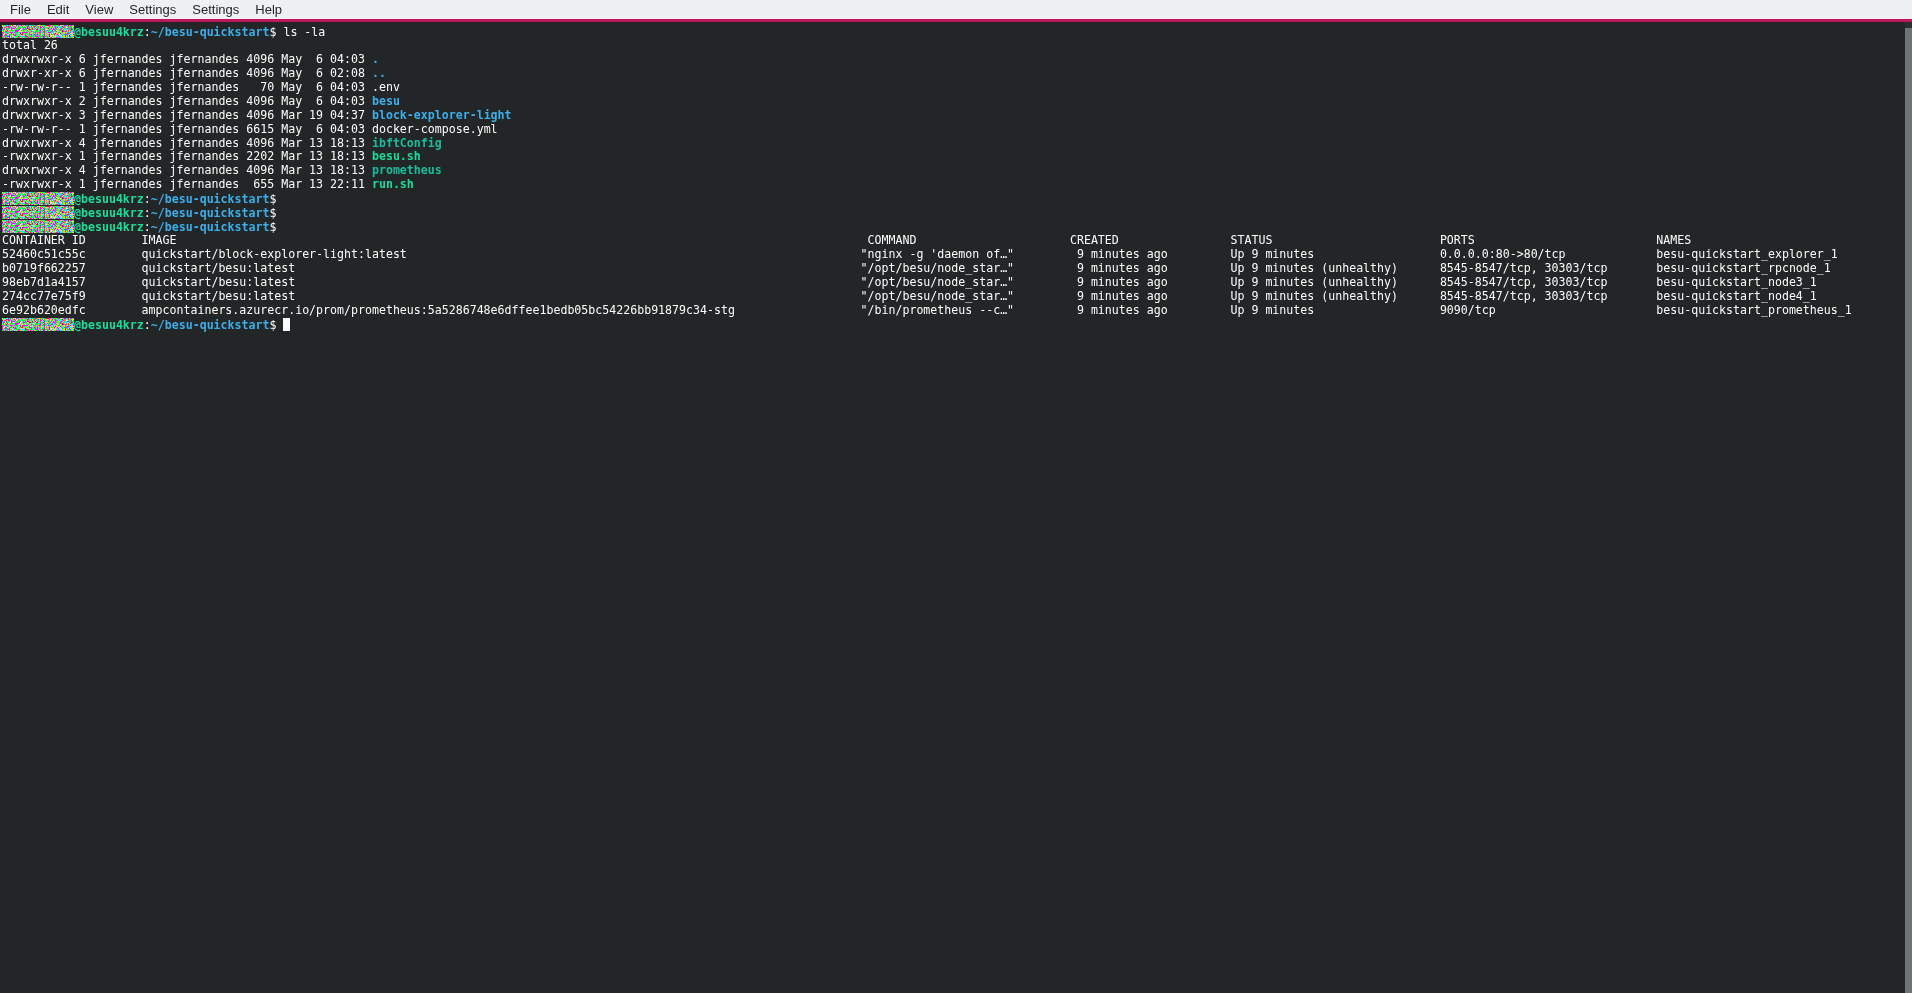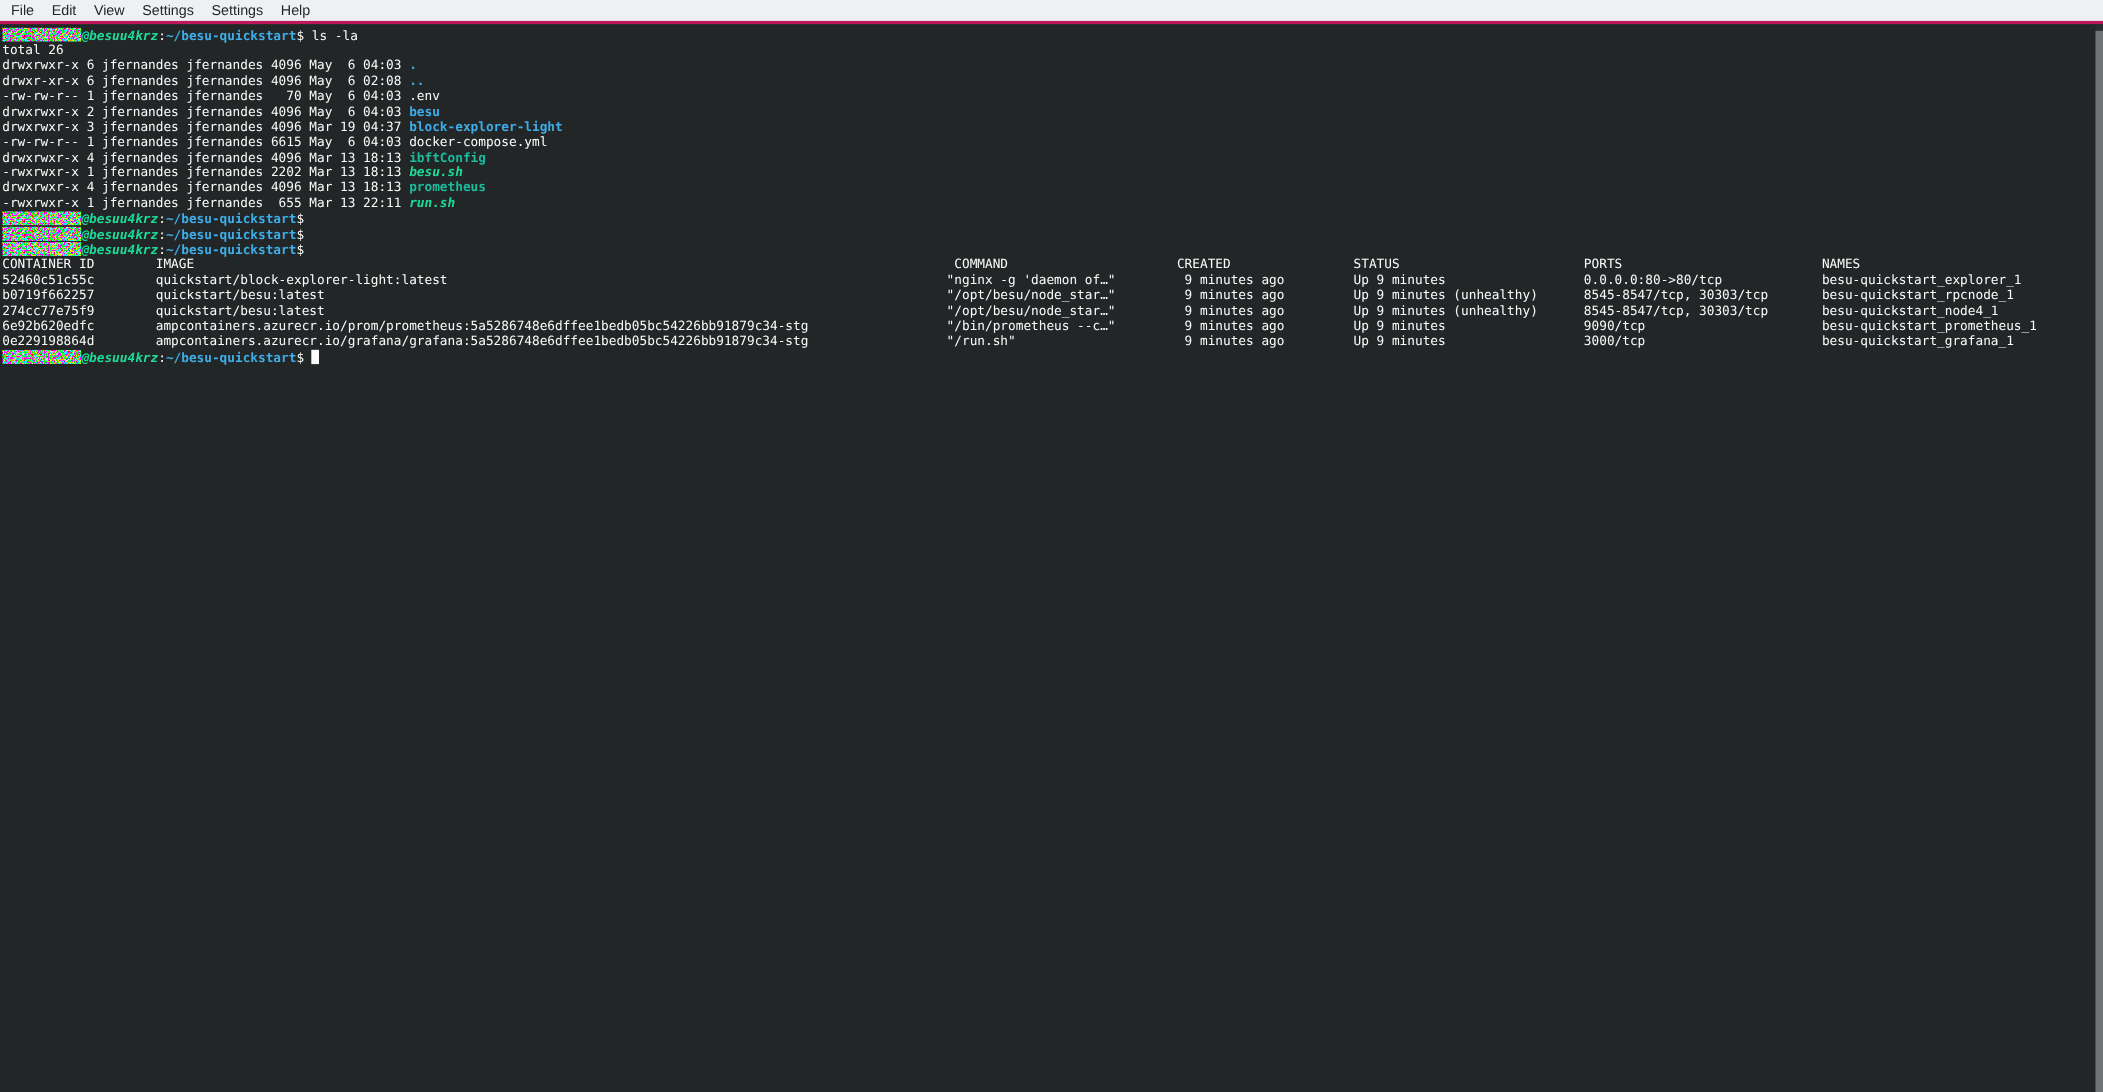--- a/index.html
+++ b/index.html
@@ -15,21 +15,21 @@
     border-bottom:3px solid #be185d;
   }
   .menubar .mi{padding:2px 8px;border-radius:2px;cursor:default;}
   .terminal{
     position:absolute;left:0;top:22px;right:0;bottom:0;
     background:var(--bg,#232627);
     padding:3px 0 0 2px;box-sizing:border-box;
     font-size:11.6px;line-height:13.95px;color:var(--fg,#fcfcfc);
   }
   .line{height:13.95px;white-space:pre;}
-  .green{color:var(--green,#1cdc9a);font-weight:bold;font-style:italic;}
+  .green{color:var(--green,#1cdc9a);font-weight:bold;}
   .blue{color:var(--blue,#3daee9);font-weight:bold;}
   .cyan{color:var(--cyan,#1abc9c);font-weight:bold;}
   .noise{
     display:inline-block;width:72px;height:13px;vertical-align:-2px;
     overflow:hidden;background:#111;
   }
   .noise svg{display:block;}
   .cursor{
     display:inline-block;width:7px;height:13px;vertical-align:-2px;
     background:var(--fg,#fcfcfc);
@@ -91,23 +91,23 @@
           </svg></span><span class="green">@besuu4krz</span><span>:</span><span class="blue">~/besu-quickstart</span><span>$</span></div>
       <div class="line"><span class="noise"><svg width="72" height="13">
             <rect width="72" height="13" filter="url(#nzf)"></rect>
           </svg></span><span class="green">@besuu4krz</span><span>:</span><span class="blue">~/besu-quickstart</span><span>$</span></div>
       <div class="line"><span class="noise"><svg width="72" height="13">
             <rect width="72" height="13" filter="url(#nzf)"></rect>
           </svg></span><span class="green">@besuu4krz</span><span>:</span><span class="blue">~/besu-quickstart</span><span>$</span></div>
       <div class="line"><span>CONTAINER ID        IMAGE                                                                                                   COMMAND                      CREATED                STATUS                        PORTS                          NAMES</span></div>
       <div class="line"><span>52460c51c55c        quickstart/block-explorer-light:latest                                                                 "nginx -g 'daemon of…"         9 minutes ago         Up 9 minutes                  0.0.0.0:80-&gt;80/tcp             besu-quickstart_explorer_1</span></div>
       <div class="line"><span>b0719f662257        quickstart/besu:latest                                                                                 "/opt/besu/node_star…"         9 minutes ago         Up 9 minutes (unhealthy)      8545-8547/tcp, 30303/tcp       besu-quickstart_rpcnode_1</span></div>
+      <div class="line"><span>98eb7d1a4157        quickstart/besu:latest                                                                                 "/opt/besu/node_star…"         9 minutes ago         Up 9 minutes (unhealthy)      8545-8547/tcp, 30303/tcp       besu-quickstart_node3_1</span></div>
       <div class="line"><span>274cc77e75f9        quickstart/besu:latest                                                                                 "/opt/besu/node_star…"         9 minutes ago         Up 9 minutes (unhealthy)      8545-8547/tcp, 30303/tcp       besu-quickstart_node4_1</span></div>
       <div class="line"><span>6e92b620edfc        ampcontainers.azurecr.io/prom/prometheus:5a5286748e6dffee1bedb05bc54226bb91879c34-stg                  "/bin/prometheus --c…"         9 minutes ago         Up 9 minutes                  9090/tcp                       besu-quickstart_prometheus_1</span></div>
-      <div class="line"><span>0e229198864d        ampcontainers.azurecr.io/grafana/grafana:5a5286748e6dffee1bedb05bc54226bb91879c34-stg                  "/run.sh"                      9 minutes ago         Up 9 minutes                  3000/tcp                       besu-quickstart_grafana_1</span></div>
       <div class="line"><span class="noise"><svg width="72" height="13">
             <rect width="72" height="13" filter="url(#nzf)"></rect>
           </svg></span><span class="green">@besuu4krz</span><span>:</span><span class="blue">~/besu-quickstart</span><span>$</span><span> </span><span class="cursor"></span></div>
     </div>
   <div class="scrollbar">
     <div class="thumb"></div>
   </div>
 </div>
 
 </body></html>

